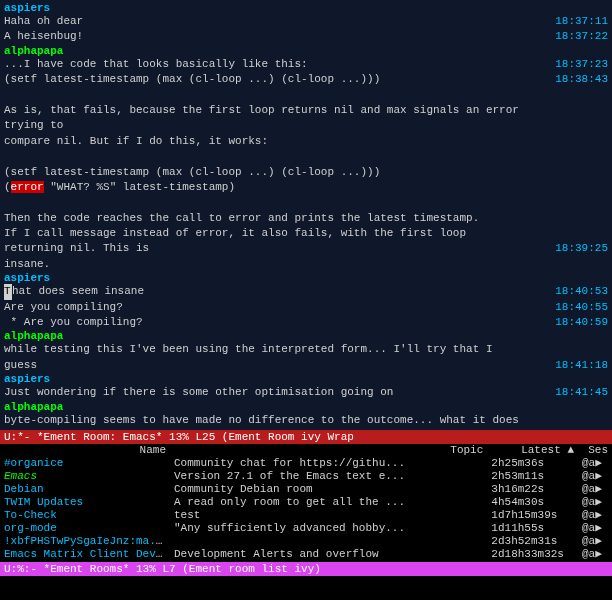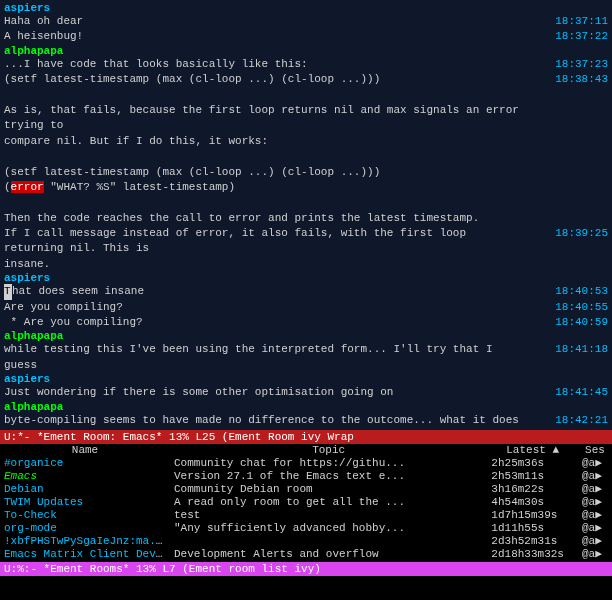--- a/index.html
+++ b/index.html
@@ -20,21 +20,21 @@
       height: 430px;
       overflow: hidden;
     }
 
     .author-aspiers { color: #00bfff; font-weight: bold; }
     .author-alphapapa { color: #00ff00; font-weight: bold; }
 
     .msg-line {
       display: flex;
       justify-content: space-between;
-      align-items: flex-start;
+      align-items: flex-end;
       line-height: 1.4;
       gap: 24px;
     }
 
     .msg-text {
       flex: 1;
       color: #d0d0d0;
       white-space: pre-wrap;
       word-break: break-word;
     }
@@ -75,21 +75,21 @@
     .rooms-table {
       width: 100%;
       border-collapse: collapse;
     }
 
     .rooms-table thead tr {
       color: #d0d0d0;
     }
 
     .rooms-table th {
-      text-align: center;
+      text-align: right;
       padding: 0 4px;
       font-weight: normal;
       border-bottom: none;
       color: #d0d0d0;
       font-size: 11px;
     }
 
     .rooms-table td {
       padding: 0 4px;
       font-size: 11px;

